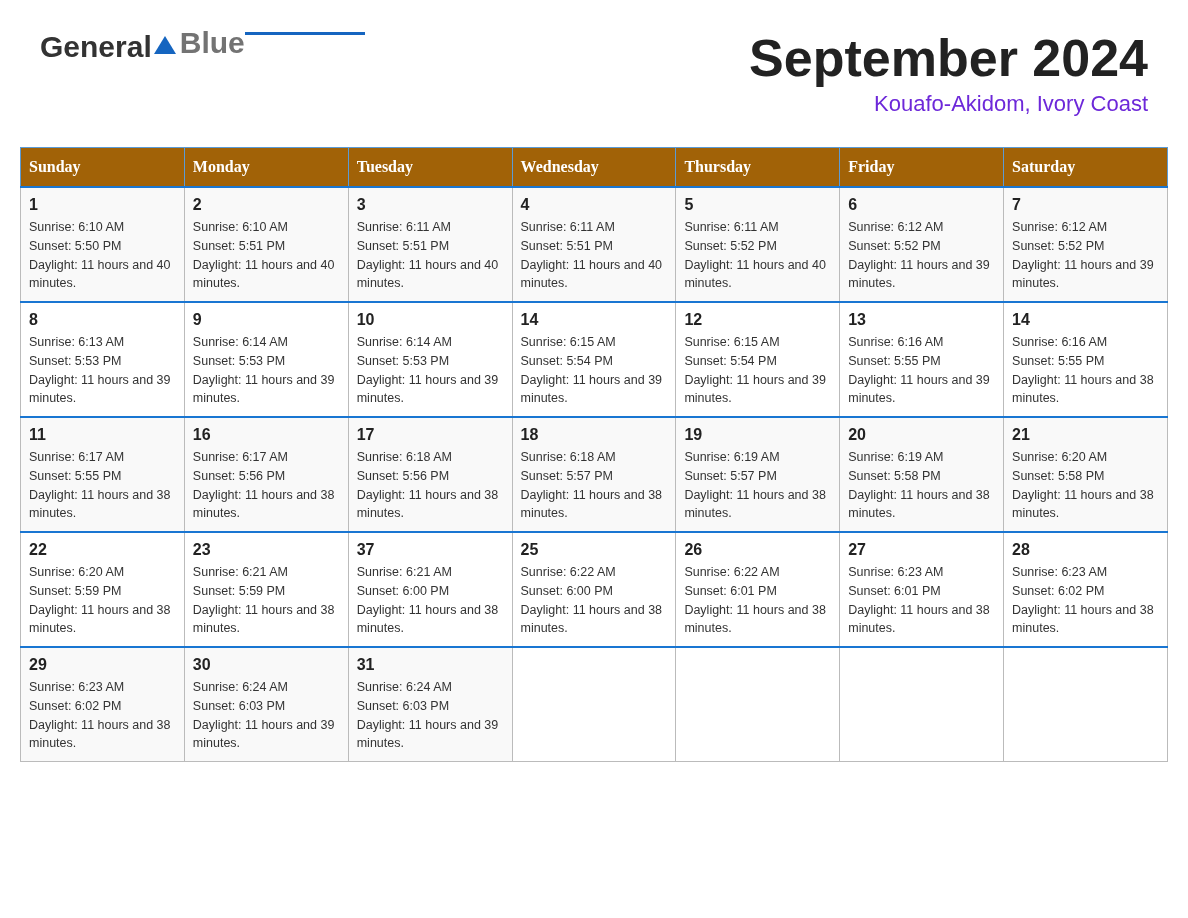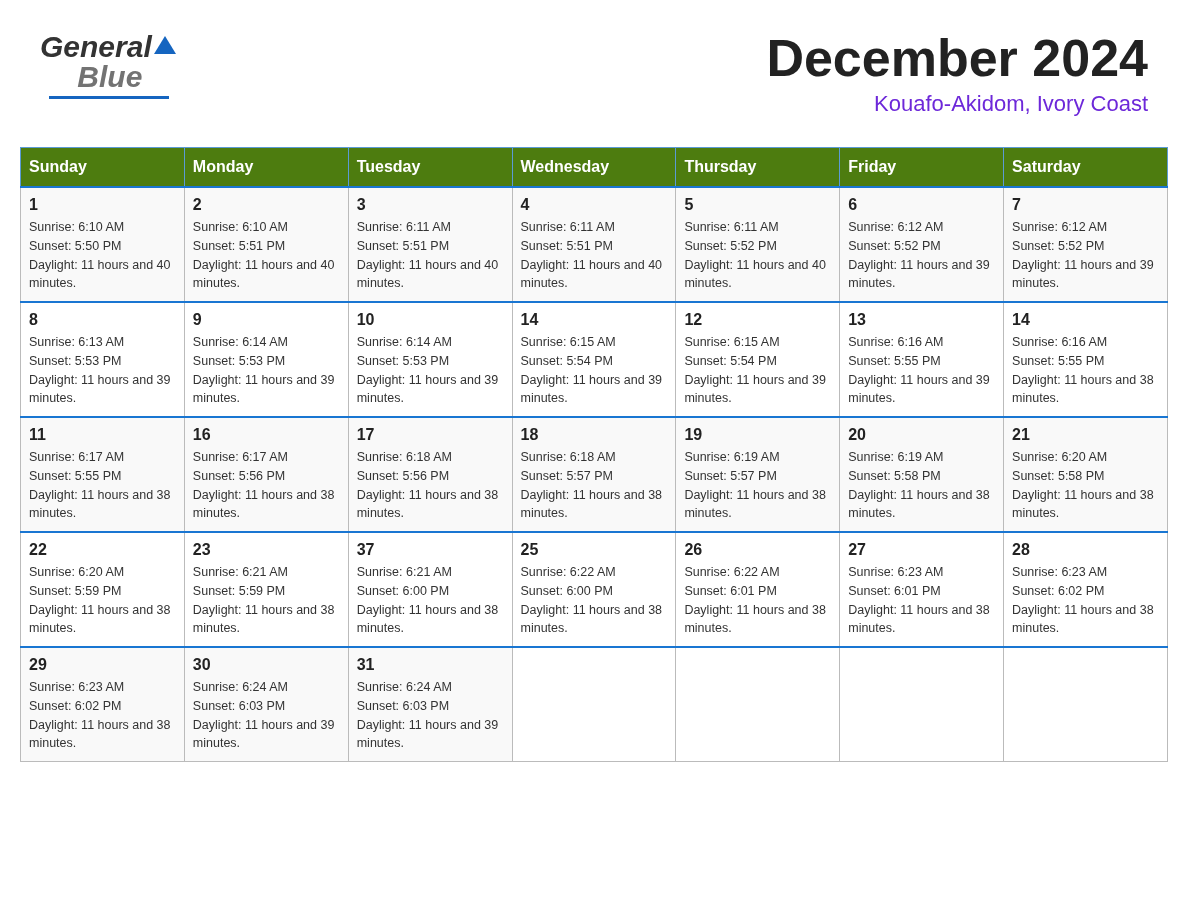--- a/index.html
+++ b/index.html
@@ -12,23 +12,22 @@
     }
     .header {
       display: flex;
       justify-content: space-between;
       align-items: flex-start;
       margin-bottom: 20px;
       padding: 10px 20px;
     }
     .logo {
       display: flex;
-      flex-direction: column;
-      align-items: center;
-      font-style: italic;
+      flex-direction: row;
+      align-items: flex-start;
     }
     .title-block {
       text-align: right;
     }
     .month-title {
       font-size: 52px;
       font-weight: bold;
       color: #222;
       line-height: 1.1;
     }
@@ -36,27 +35,28 @@
       font-size: 22px;
       color: #6d28d9;
       margin-top: 4px;
     }
     .calendar {
       width: 100%;
       border-collapse: collapse;
       border: 1px solid #aaa;
     }
     .calendar th {
-      background: #4d7c0f;
+      background: #a16207;
       color: #fff;
       font-size: 16px;
       font-weight: bold;
       padding: 10px 8px;
       text-align: left;
       border: 1px solid #5b9bd5;
+      font-family: Liberation Serif, serif;
     }
     .calendar td {
       vertical-align: top;
       padding: 8px;
       border: 1px solid #bbb;
       font-size: 13px;
       color: #333;
       width: calc(100% / 7);
       min-height: 100px;
     }
@@ -97,21 +97,21 @@
           <polygon points="11,2 22,20 0,20" fill="#1565c0"></polygon>
         </svg>
       </span>
     </div>
     <div style="display:flex;align-items:center;margin-top:-4px;">
       <span style="font-size:30px;font-weight:bold;color:#737373;margin-left:2px;">Blue</span>
     </div>
     <div style="width:120px;height:3px;background:#1565c0;margin-top:2px;"></div>
   </div>
   <div class="title-block">
-    <div class="month-title">December 2024</div>
+    <div class="month-title">September 2024</div>
     <div class="location">Kouafo-Akidom, Ivory Coast</div>
   </div>
 </div>
 
 <table class="calendar">
   <thead>
     <tr>
       <th>Sunday</th>
       <th>Monday</th>
       <th>Tuesday</th>

